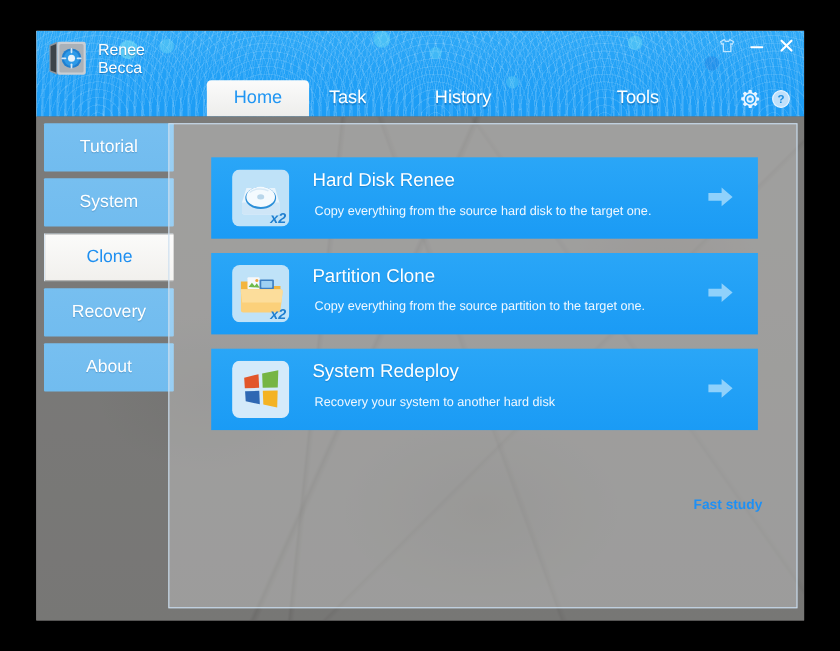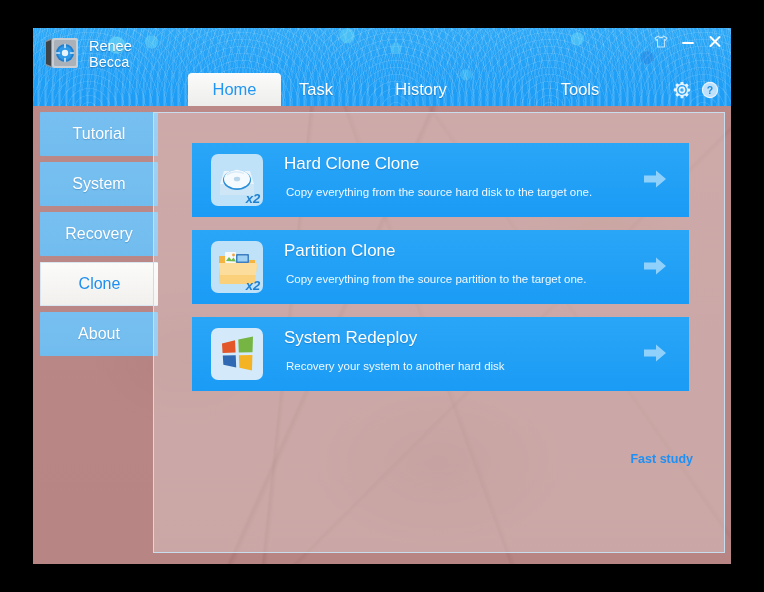--- a/index.html
+++ b/index.html
@@ -87,21 +87,21 @@
   #tab-tools-icons{
     position:absolute; right:12px; bottom:7px;
     display:flex; align-items:center; gap:10px;
   }
   #tab-tools-icons .ticon{width:18px;height:18px;cursor:pointer;}
 
   
   #body-area{
     position:absolute; left:0; top:78px;
     width:698px; height:458px;
-    background:#7f1d1d;
+    background:#000000;
     overflow:hidden;
   }
   
   #body-texture{
     position:absolute; inset:0;
     opacity:.5;
     background:
       linear-gradient(114deg, rgba(160,158,152,.00) 44%, rgba(160,158,152,.22) 44.4%, rgba(160,158,152,.00) 45%),
       linear-gradient(96deg,  rgba(150,148,142,.00) 37%, rgba(150,148,142,.20) 37.3%, rgba(150,148,142,.00) 37.9%),
       linear-gradient(70deg,  rgba(160,158,152,.00) 55%, rgba(160,158,152,.16) 55.3%, rgba(160,158,152,.00) 55.9%),
@@ -256,45 +256,45 @@
   <div id="body-area">
     <div id="body-texture"></div>
 
     <div id="sidebar">
       <div class="side-item">
         <span>Tutorial</span>
       </div>
       <div class="side-item">
         <span>System</span>
       </div>
+      <div class="side-item active">
+        <span>Clone</span>
+      </div>
       <div class="side-item">
         <span>Recovery</span>
-      </div>
-      <div class="side-item active">
-        <span>Clone</span>
       </div>
       <div class="side-item">
         <span>About</span>
       </div>
     </div>
 
     <div id="content-panel">
 
       <div class="card" id="card-0">
         <svg class="card-icon" viewBox="0 0 52 52">
           <rect x="0" y="0" width="52" height="52" rx="7" fill="#bfe2f8"></rect>
           <path d="M9 30 L13 17 H39 L43 30 V39 a2 2 0 0 1-2 2 H11 a2 2 0 0 1-2-2 Z" fill="#e9f4fc"></path>
           <path d="M9 30 H43 V39 a2 2 0 0 1-2 2 H11 a2 2 0 0 1-2-2 Z" fill="#cfe6f7"></path>
           <ellipse cx="26" cy="26" rx="14" ry="10" fill="#2b8fd8"></ellipse>
           <ellipse cx="26" cy="25" rx="13" ry="9.2" fill="#f4fafe"></ellipse>
           <ellipse cx="26" cy="25" rx="3.2" ry="2.3" fill="#b9d6ea"></ellipse>
           <path d="M16 21 a12 8 0 0 1 17 -1.5" stroke="#d7e9f6" stroke-width="1.3" fill="none"></path>
           <text x="42" y="49" font-size="13" font-style="italic" font-weight="bold" font-family="Liberation Sans, sans-serif" fill="#1f7fd0" text-anchor="middle">x2</text>
         </svg>
-        <div class="card-title">Hard Clone Clone</div>
+        <div class="card-title">Hard Disk Renee</div>
         <div class="card-desc">Copy everything from the source hard disk to the target one.</div>
         <svg class="card-arrow" viewBox="0 0 24 22">
           <path d="M1 7.5 H13 V2.5 L23 11 L13 19.5 V14.5 H1 Z" fill="#8fd1fb"></path>
         </svg>
       </div>
 
       <div class="card" id="card-1">
         <svg class="card-icon" viewBox="0 0 52 52">
           <rect x="0" y="0" width="52" height="52" rx="7" fill="#bfe2f8"></rect>
           <path d="M8 15 h13 l3.5 4 H44 v6 H8 Z" fill="#f3b53f"></path>

